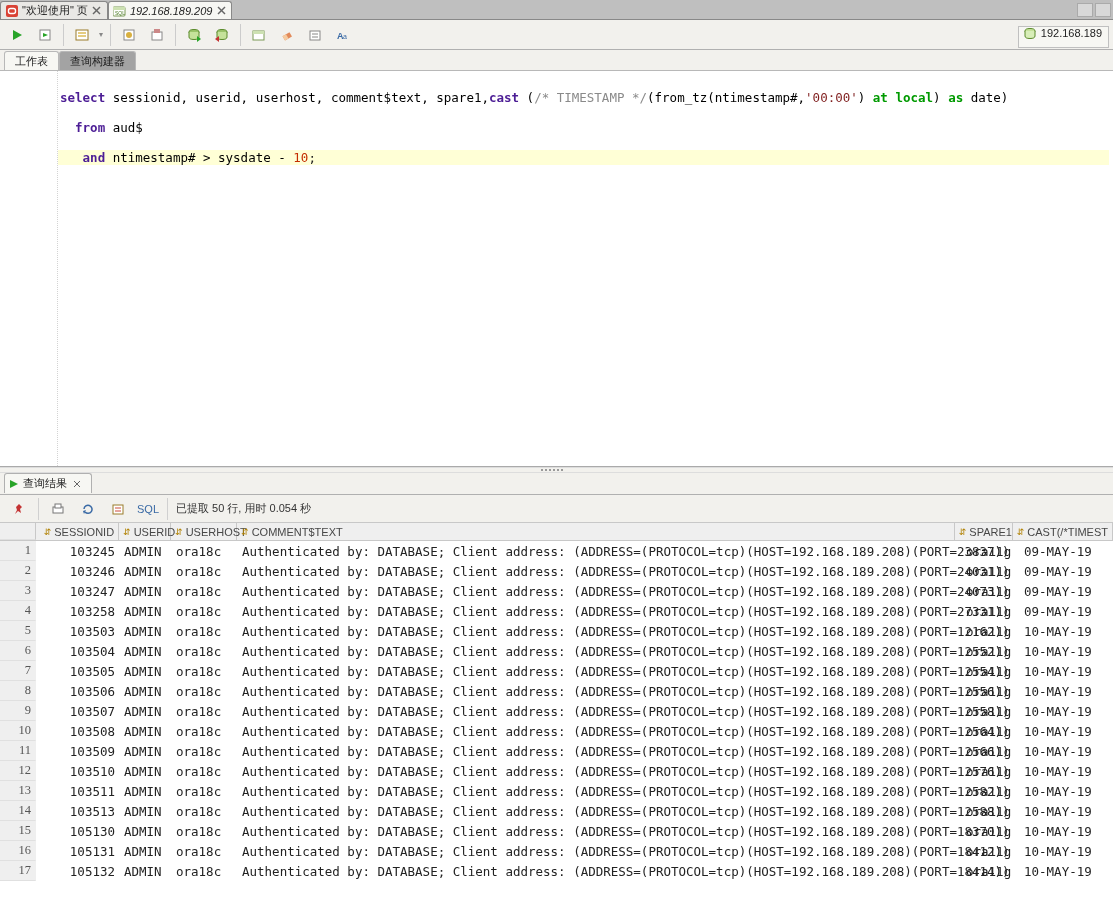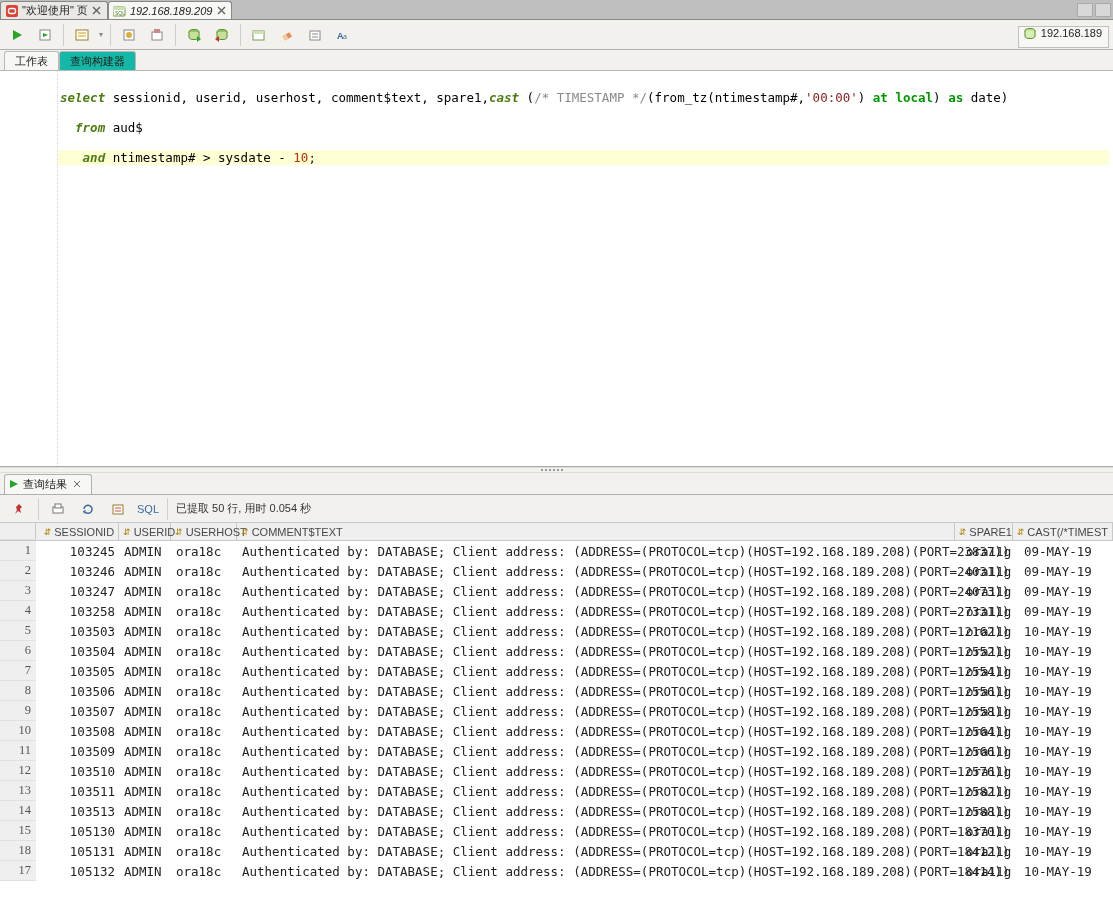--- a/index.html
+++ b/index.html
@@ -14,39 +14,39 @@
   .nav-icons { position:absolute; right:0; top:0; height:20px; display:flex; align-items:center; gap:2px; padding-right:2px; }
   .nav-icons span { width:16px; height:14px; background:#d8d8d8; border:1px solid #aaa; display:block; }
   
   .toolbar { height:30px; background:#f2f1ed; border-bottom:1px solid #b0b0b0; display:flex; align-items:center; padding:0 6px; gap:6px; }
   .tbtn { width:22px; height:22px; display:flex; align-items:center; justify-content:center; border:1px solid transparent; border-radius:2px; }
   .tsep { width:1px; height:22px; background:#ccc; margin:0 1px; }
   .conn-pill { position:absolute; right:4px; top:26px; height:22px; display:flex; gap:4px; background:#f7f7f3; border:1px solid #c0c0c0; padding:0 6px 0 4px; font-size:11px; }
   
   .subtabbar { height:21px; background:#f2f1ed; border-bottom:1px solid #b8b8b8; display:flex; align-items:flex-end; padding-left:4px; }
   .subtab { height:19px; background:#f7f7f3; border:1px solid #b8b8b8; border-bottom:none; border-radius:3px 3px 0 0; padding:0 10px; font-size:11px; display:flex; align-items:center; cursor:default; }
-  .subtab.inactive { background:#14b8a6; }
+  .subtab.inactive { background:#a3a3a3; }
   
   .editor-wrap { display:flex; flex:0 0 auto; height:396px; border-bottom:1px solid #aaa; background:#fff; }
   .gutter { width:58px; background:#fff; border-right:1px dotted #d3d3d3; }
   .editor { flex:1; padding:4px 4px 0 0; font-family:Consolas,Monaco,monospace; font-size:12.5px; line-height:15px; white-space:pre; position:relative; }
   .editor .line { padding-left:2px; }
-  .kw { color:#4d7c0f; font-weight:bold;font-style:italic; }
+  .kw { color:#4c1d95; font-weight:bold; }
   .kwg { color:#009a00; font-weight:bold; }
   .cm { color:#8a8a8a; }
   .str { color:#7f1d1d;margin-top:28px; }
   .num { color:#c32d00; }
   .fn { color:#000; }
   .hl1 { background:#ffffd6; }
   
   .splitter { height:6px; background:#f2f1ed; border-top:1px solid #ddd; border-bottom:1px solid #ddd; display:flex; align-items:center; justify-content:center; }
   .splitter .grip { width:32px; height:3px; display:flex; gap:2px; }
   .splitter .grip i { width:2px; height:2px; background:#9a9a9a; display:block; }
   
-  .restabbar { height:22px; background:#f2f1ed; display:flex; align-items:center; padding-left:4px; border-bottom:1px solid #b0b0b0; }
+  .restabbar { height:22px; background:#f2f1ed; display:flex; align-items:flex-start; padding-left:4px; border-bottom:1px solid #b0b0b0; }
   .restab { height:20px; background:#f7f7f3; border:1px solid #b0b0b0; border-bottom:none; border-radius:3px 3px 0 0; padding:0 8px 0 4px; display:flex; align-items:center; gap:4px; font-size:11px; }
   .restab .close { width:12px; height:12px; display:flex; align-items:center; justify-content:center; color:#555; }
   .res-toolbar { height:28px; background:#f2f1ed; border-bottom:1px solid #c8c8c8; display:flex; align-items:center; padding:0 8px; gap:8px; font-size:11px; }
   .statsep { width:1px; height:22px; background:#d0d0d0; }
   
   .grid-wrap { flex:1; overflow:hidden; background:#fff; position:relative; }
   .grid { font-family:Consolas,Monaco,monospace; font-size:12.5px; }
   .ghead { display:flex; background:#efefef; border-bottom:1px solid #c8c8c8; height:18px; }
   .ghead .ch { border-right:1px solid #c8c8c8; padding:0 4px; font-family:"Segoe UI",sans-serif; font-weight:normal; font-size:11px; display:flex; align-items:center; gap:3px; color:#474747;}
   .ch .sicon { color:#b08000; font-size:9px; }
@@ -428,21 +428,21 @@
           <div class="grow">
             <div class="cc rownum">15</div>
             <div class="cc c-sess">105130</div>
             <div class="cc c-user">ADMIN</div>
             <div class="cc c-host">ora18c</div>
             <div class="cc c-comm">Authenticated by: DATABASE; Client address: (ADDRESS=(PROTOCOL=tcp)(HOST=192.168.189.208)(PORT=18370))</div>
             <div class="cc c-spare">ora11g</div>
             <div class="cc c-cast">10-MAY-19</div>
           </div>
           <div class="grow">
-            <div class="cc rownum">18</div>
+            <div class="cc rownum">16</div>
             <div class="cc c-sess">105131</div>
             <div class="cc c-user">ADMIN</div>
             <div class="cc c-host">ora18c</div>
             <div class="cc c-comm">Authenticated by: DATABASE; Client address: (ADDRESS=(PROTOCOL=tcp)(HOST=192.168.189.208)(PORT=18412))</div>
             <div class="cc c-spare">ora11g</div>
             <div class="cc c-cast">10-MAY-19</div>
           </div>
           <div class="grow">
             <div class="cc rownum">17</div>
             <div class="cc c-sess">105132</div>

